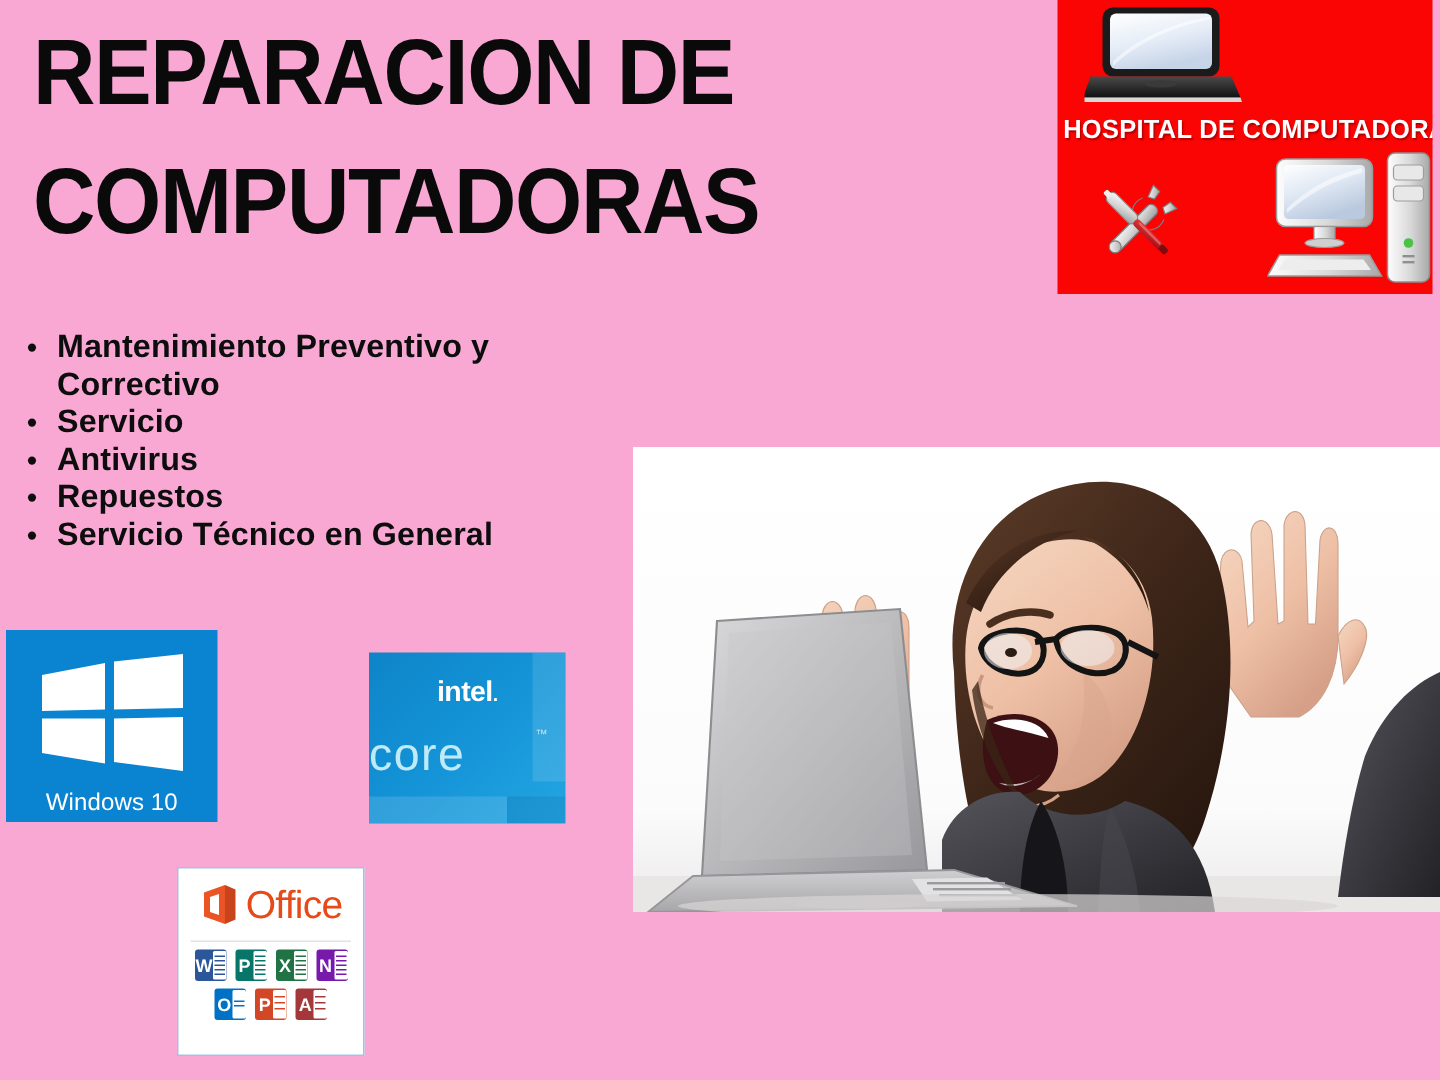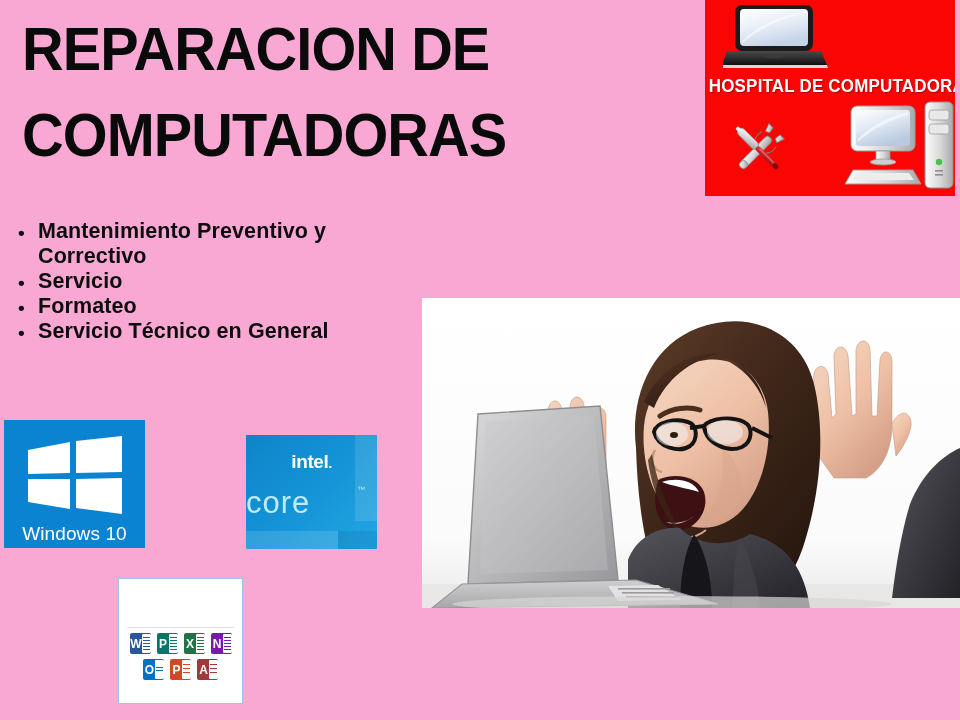--- a/index.html
+++ b/index.html
@@ -139,21 +139,21 @@
     width: 98px;
     height: 78px;
   }
   .win10-label {
     position: absolute;
     left: 0;
     bottom: 3px;
     width: 141px;
     text-align: center;
     color: #ffffff;
-    font-size: 19px;
+    font-size: 16px;
     letter-spacing: 0.1px;
   }
 
   
   .intel {
     position: absolute;
     left: 246px;
     top: 435px;
     width: 131px;
     height: 114px;
@@ -297,21 +297,22 @@
 <body>
 
 <div class="slide">
 
   <div class="title">REPARACION DE
 COMPUTADORAS</div>
 
   <ul class="bullets">
     <li>Mantenimiento Preventivo y Correctivo</li>
     <li>Servicio</li>
-    <li>Formateo</li>
+    <li>Antivirus</li>
+    <li>Repuestos</li>
     <li>Servicio Técnico en General</li>
   </ul>
 
   <div class="logo">
 
     <svg class="logo-laptop" viewBox="0 0 108 66">
       <defs>
         <linearGradient id="scr" x1="0" y1="0" x2="0.4" y2="1">
           <stop offset="0%" stop-color="#ffffff"></stop>
           <stop offset="55%" stop-color="#e6edf7"></stop>
@@ -507,20 +508,28 @@
   <div class="intel">
     <div class="intel-accent-r"></div>
     <div class="intel-accent-b"></div>
     <div class="intel-accent-br"></div>
     <div class="intel-word"><span>intel</span><span class="dot">.</span></div>
     <div class="intel-core">core</div>
     <div class="intel-tm">™</div>
   </div>
 
   <div class="office">
+    <div class="office-head">
+      <svg width="26" height="28" viewBox="0 0 26 28">
+        <path d="M3 6 L17 1 L17 27 L3 22 Z" fill="#eb5424"></path>
+        <path d="M17 1 L24 4 L24 24 L17 27 Z" fill="#c8441c"></path>
+        <path d="M7 9 L13 7 L13 21 L7 19 Z" fill="#ffffff"></path>
+      </svg>
+      <span class="office-word">Office</span>
+    </div>
     <div class="office-rule"></div>
     <div class="office-apps">
       <div class="app-row">
         <span class="app-icon" style="background:#2b579a;color:#2b579a">
             <span class="app-letter" style="color:#fff">W</span>
             <span class="page">
               <i style="top:3px"></i>
               <i style="top:6px"></i>
               <i style="top:9px"></i>
               <i style="top:12px"></i>

